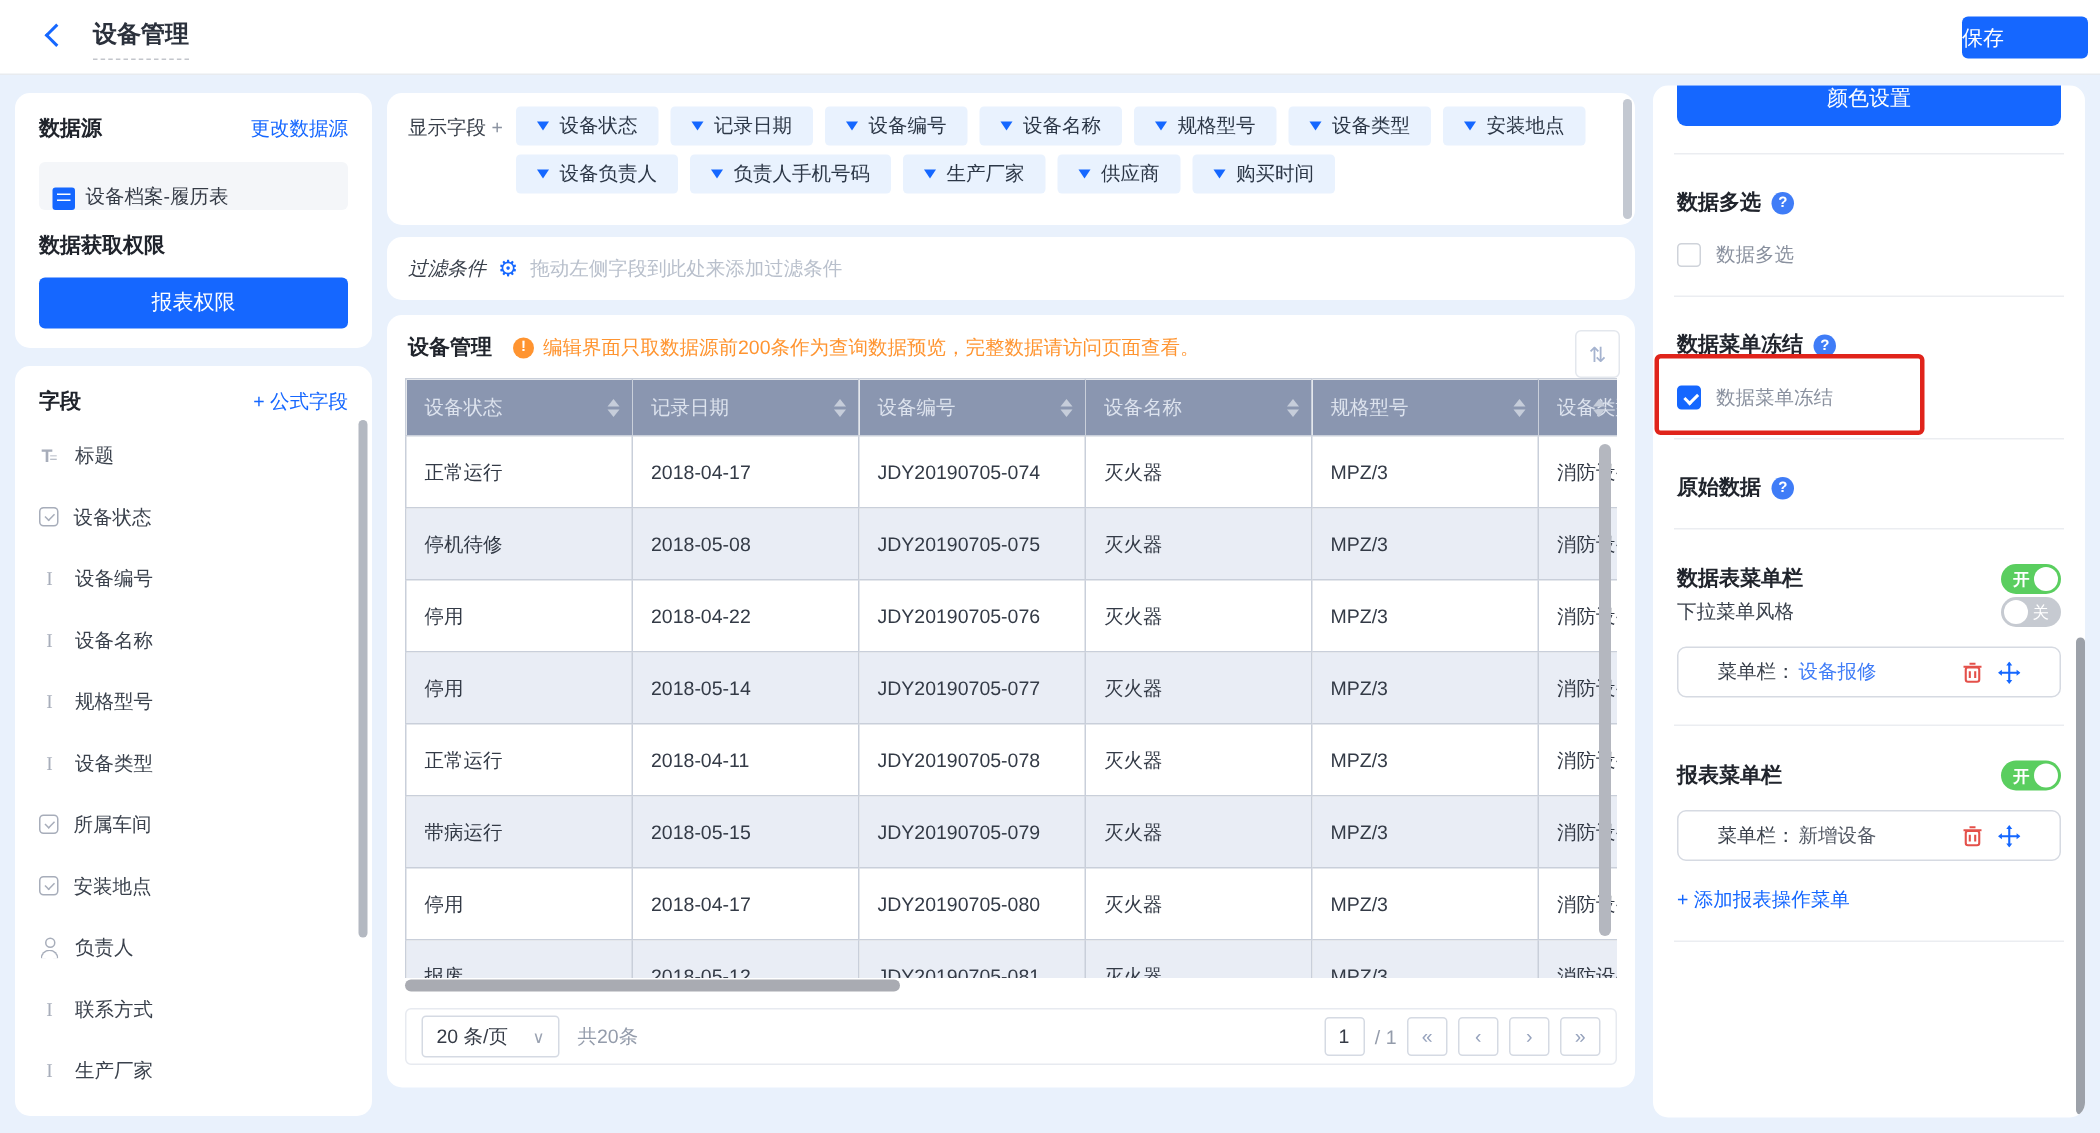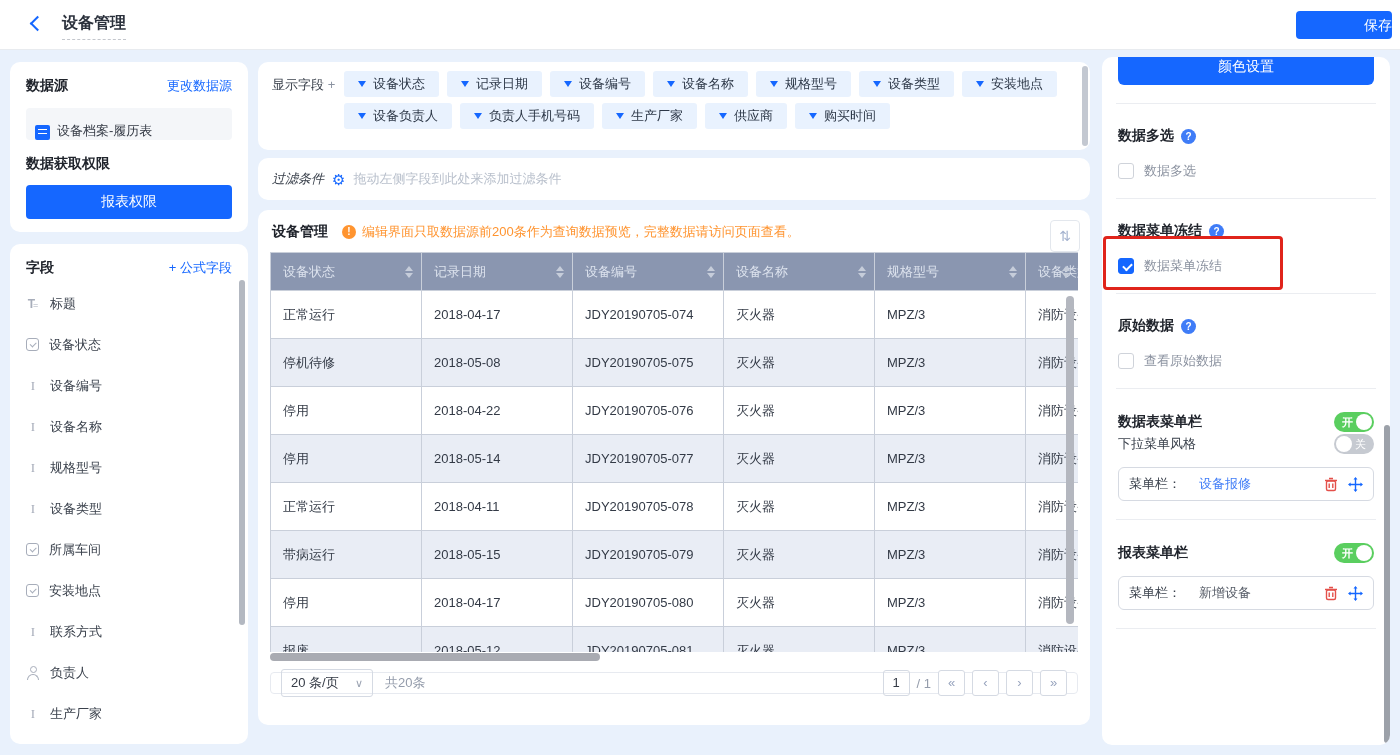--- a/index.html
+++ b/index.html
@@ -4,21 +4,21 @@
 <style>
   * { margin:0; padding:0; box-sizing:border-box; }
   html,body { width:1400px; height:755px; overflow:hidden; }
   body { font-family:"Liberation Sans","DejaVu Sans",sans-serif; background:#e9f1fc; position:relative; color:#333; }
   .card { background:#fff; border-radius:10px; position:absolute; }
 
   
   #topbar { position:absolute; left:0; top:0; width:1400px; height:50px; background:#fff; border-bottom:1px solid #e8ebef; z-index:5; }
   #back-ic { position:absolute; left:32px; top:18px; width:11px; height:11px; border-left:2.5px solid #1567ff; border-bottom:2.5px solid #1567ff; transform:rotate(45deg); cursor:pointer; }
   #page-title { position:absolute; left:62px; top:13px; font-size:16px; font-weight:bold; color:#2b313c; padding-bottom:5px; border-bottom:1px dashed #c3c6cc; }
-  #save-btn { position:absolute; right:8px; top:11px; width:96px; height:28px; background:#1567ff; color:#fff; font-size:14px; border:none; border-radius:4px; text-align:right; line-height:28px; cursor:pointer; }
+  #save-btn { position:absolute; right:8px; top:11px; width:84px; height:28px; background:#1567ff; color:#fff; font-size:14px; border:none; border-radius:4px; text-align:left; line-height:28px; cursor:pointer; }
 
   
   #ds-card { left:10px; top:62px; width:238px; height:170px; padding:15px 16px; }
   .panel-head { display:flex; justify-content:space-between; align-items:center; }
   .panel-title { font-size:14px; font-weight:bold; color:#20242c; }
   .blue-link { font-size:13px; color:#1567ff; cursor:pointer; }
   #ds-item { margin-top:13px; height:32px; background:#f4f6f9; border-radius:4px; display:flex; align-items:flex-end; padding:0 9px; gap:7px; font-size:13px; color:#353b46; }
   .doc-ic { width:15px; height:15px; background:#1567ff; border-radius:2px; position:relative; flex:none; }
   .doc-ic::before { content:""; position:absolute; left:3px; top:4px; width:9px; border-top:1.5px solid #fff; box-shadow:0 4px 0 #fff; }
   #perm-title { margin-top:15px; }
@@ -66,21 +66,21 @@
   th,td { border:1px solid #c9cfda; font-weight:normal; text-align:left; padding:0 12px; white-space:nowrap; overflow:hidden; font-size:13px; }
   th { background:#8a96b0; color:#dde3ee; height:38px; position:relative; }
   td { height:48px; color:#333a46; background:#fff; }
   tr.alt td { background:#e9edf5; }
   .th-sort { position:absolute; right:8px; top:50%; transform:translateY(-50%); display:flex; flex-direction:column; gap:2px; cursor:pointer; }
   .th-sort i { display:block; width:0; height:0; border-left:4px solid transparent; border-right:4px solid transparent; }
   .th-sort .up { border-bottom:5px solid #c6cdda; }
   .th-sort .dn { border-top:5px solid #c6cdda; }
   #tbl-vscroll { right:16px; top:86px; width:8px; height:328px; background:#b4b7bf; border-radius:4px; }
   #tbl-hscroll { position:absolute; left:12px; top:443px; width:330px; height:8px; background:#a9abb2; border-radius:4px; }
-  #pager { position:absolute; left:12px; top:462px; width:808px; height:22px; border:1px solid #e7eaf0; border-radius:4px; display:flex; align-items:center; padding:0 10px; gap:12px; }
+  #pager { position:absolute; left:12px; top:462px; width:808px; height:38px; border:1px solid #e7eaf0; border-radius:4px; display:flex; align-items:center; padding:0 10px; gap:12px; }
   #size-select { width:92px; height:28px; border:1px solid #d5dae3; border-radius:3px; display:flex; align-items:center; justify-content:space-between; padding:0 9px; font-size:13px; color:#353b46; cursor:pointer; }
   #size-caret { color:#9aa2b1; font-size:11px; }
   #total-txt { font-size:13px; color:#949cab; }
   #pager-right { margin-left:auto; display:flex; align-items:center; gap:7px; }
   #page-box { width:27px; height:26px; border:1px solid #d5dae3; border-radius:3px; text-align:center; line-height:24px; font-size:13px; color:#353b46; }
   #page-of { font-size:13px; color:#949cab; }
   .pg-btn { width:27px; height:26px; border:1px solid #d5dae3; border-radius:3px; background:#fff; color:#97a3bd; font-size:13px; text-align:center; line-height:24px; cursor:pointer; }
 
   
   #set-card { left:1102px; top:57px; width:288px; height:688px; padding:0 16px; overflow:hidden; border-radius:10px; }
@@ -95,21 +95,21 @@
   .row-between { display:flex; align-items:center; justify-content:space-between; }
   .toggle { width:40px; height:20px; border-radius:10px; position:relative; font-size:11px; color:#fff; cursor:pointer; flex:none; }
   .toggle.on { background:#5ace5f; }
   .toggle.on .knob { right:2px; }
   .toggle.on .t-lab { position:absolute; left:8px; top:3px; }
   .toggle.off { background:#c6cad1; }
   .toggle.off .knob { left:2px; }
   .toggle.off .t-lab { position:absolute; right:8px; top:3px; }
   .knob { position:absolute; top:2px; width:16px; height:16px; border-radius:50%; background:#fff; }
   .sub-row { margin-top:2px; font-size:13px; color:#3a414c; }
-  .menu-box { margin-top:13px; height:34px; border:1px solid #d6dae2; border-radius:6px; display:flex; align-items:center; padding:0 10px; font-size:13px; gap:18px; }
+  .menu-box { margin-top:13px; height:34px; border:1px solid #d6dae2; border-radius:6px; display:flex; align-items:center; padding:0 26px; font-size:13px; gap:2px; }
   .menu-prefix { color:#3a414c; }
   .menu-val-blue { color:#3f7cf7; }
   .menu-val-gray { color:#555b66; }
   .menu-icons { margin-left:auto; display:flex; align-items:center; gap:10px; }
   .add-link { margin-top:17px; font-size:13px; color:#1567ff; cursor:pointer; }
   #set-scroll { right:0; top:368px; width:6px; height:318px; background:#9ca1a9; }
   #red-anno { position:absolute; left:1103px; top:236px; width:180px; height:54px; border:3px solid #e0241b; border-radius:4px; z-index:9; pointer-events:none; }
   svg { display:block; }
 </style>
 </head>
@@ -166,26 +166,26 @@
       </div>
       <div class="field-item">
         <span class="fi fi-select"></span>
         <span>所属车间</span>
       </div>
       <div class="field-item">
         <span class="fi fi-select"></span>
         <span>安装地点</span>
       </div>
       <div class="field-item">
-        <span class="fi fi-text"></span>
-        <span>联系方式</span>
-      </div>
-      <div class="field-item">
         <span class="fi fi-person"></span>
         <span>负责人</span>
+      </div>
+      <div class="field-item">
+        <span class="fi fi-text"></span>
+        <span>联系方式</span>
       </div>
       <div class="field-item">
         <span class="fi fi-text"></span>
         <span>生产厂家</span>
       </div>
       <div class="field-item"></div>
     </div>
   <div class="vscroll" id="field-scroll"></div>
 </div>
 
@@ -400,24 +400,20 @@
   <div class="cb-row">
     <span class="cbx checked"></span>
     <span>数据菜单冻结</span>
   </div>
   <hr class="divider">
 
   <div class="sec-title">
     <span>原始数据</span>
     <span class="help-ic">?</span>
   </div>
-  <div class="cb-row">
-    <span class="cbx"></span>
-    <span>查看原始数据</span>
-  </div>
   <hr class="divider">
 
   <div class="sec-title row-between" style="display:flex;">
     <span>数据表菜单栏</span>
     <span class="toggle on" style="margin-left:auto;">
       <span class="t-lab">开</span>
       <span class="knob"></span>
     </span>
   </div>
   <div class="sub-row row-between">
@@ -473,17 +469,18 @@
       <span>
         <svg width="15" height="15" viewBox="0 0 15 15">
             <g stroke="#1567ff" stroke-width="1.4" fill="#1567ff">
               <path d="M7.5 1.5v12M1.5 7.5h12" fill="none"></path>
               <path d="M7.5 0l2 2.6h-4zM7.5 15l2-2.6h-4zM0 7.5l2.6-2v4zM15 7.5l-2.6-2v4z" stroke="none"></path>
             </g>
           </svg>
       </span>
     </span>
   </div>
+  <div class="add-link">+ 添加报表操作菜单</div>
   <hr class="divider">
   <div class="vscroll" id="set-scroll"></div>
 </div>
 
 <div id="red-anno"></div>
 
 </body></html>

